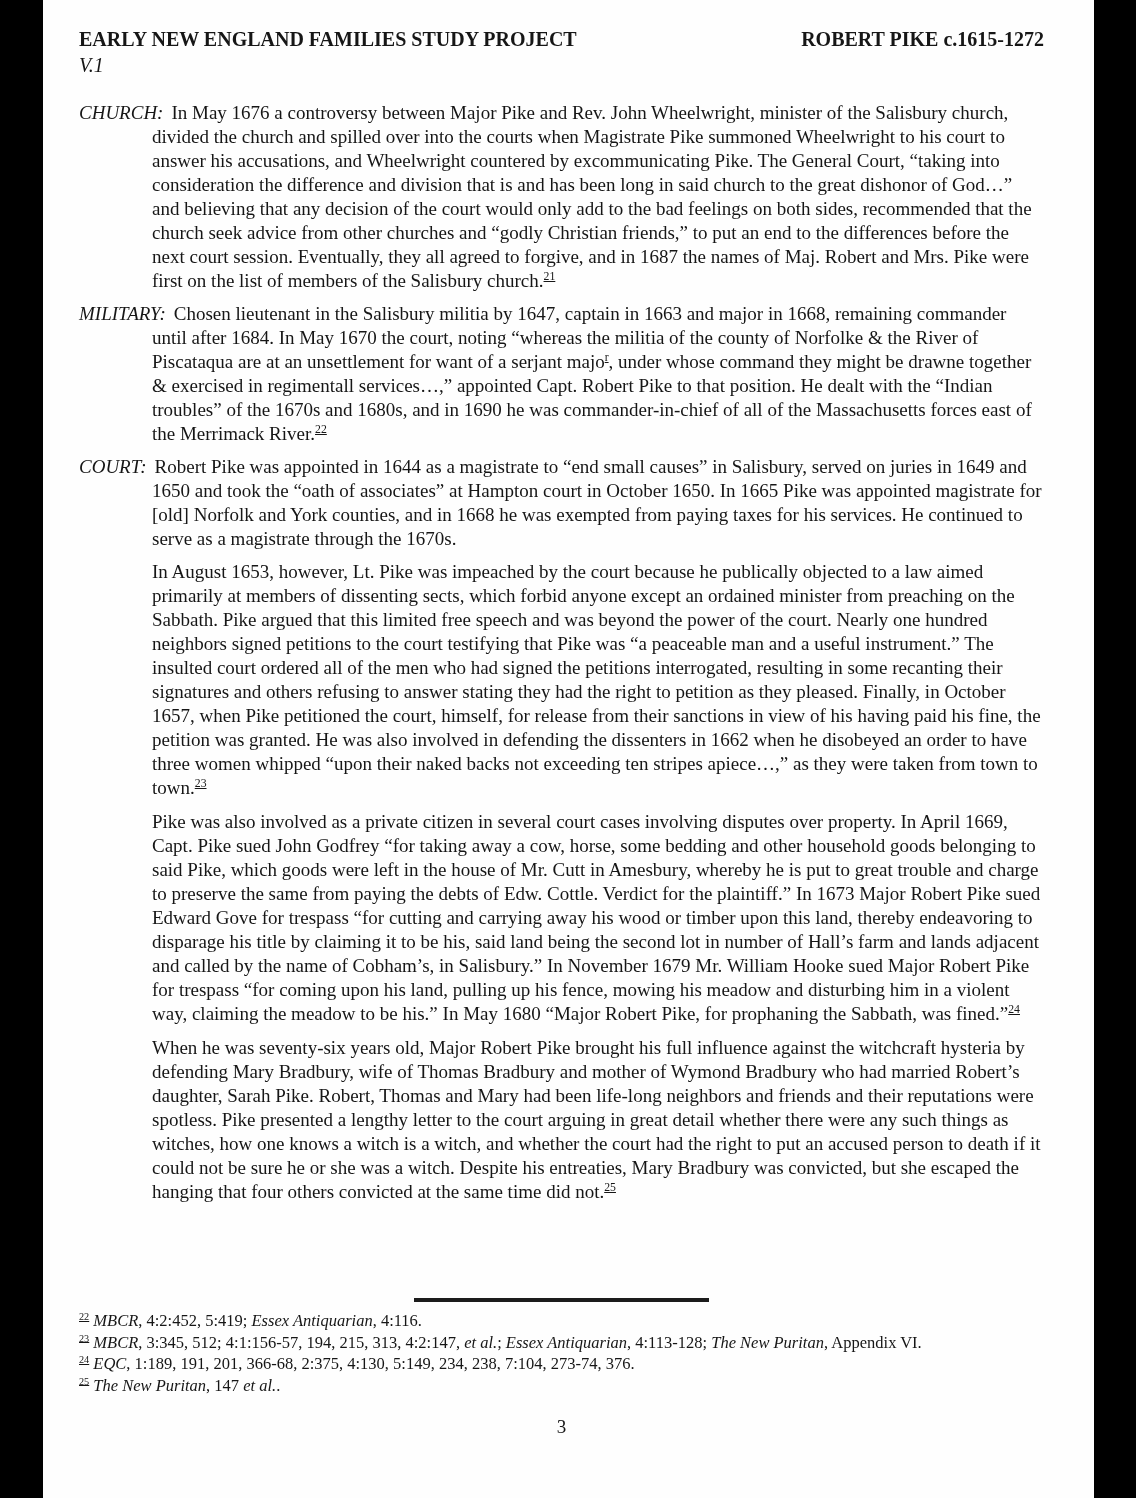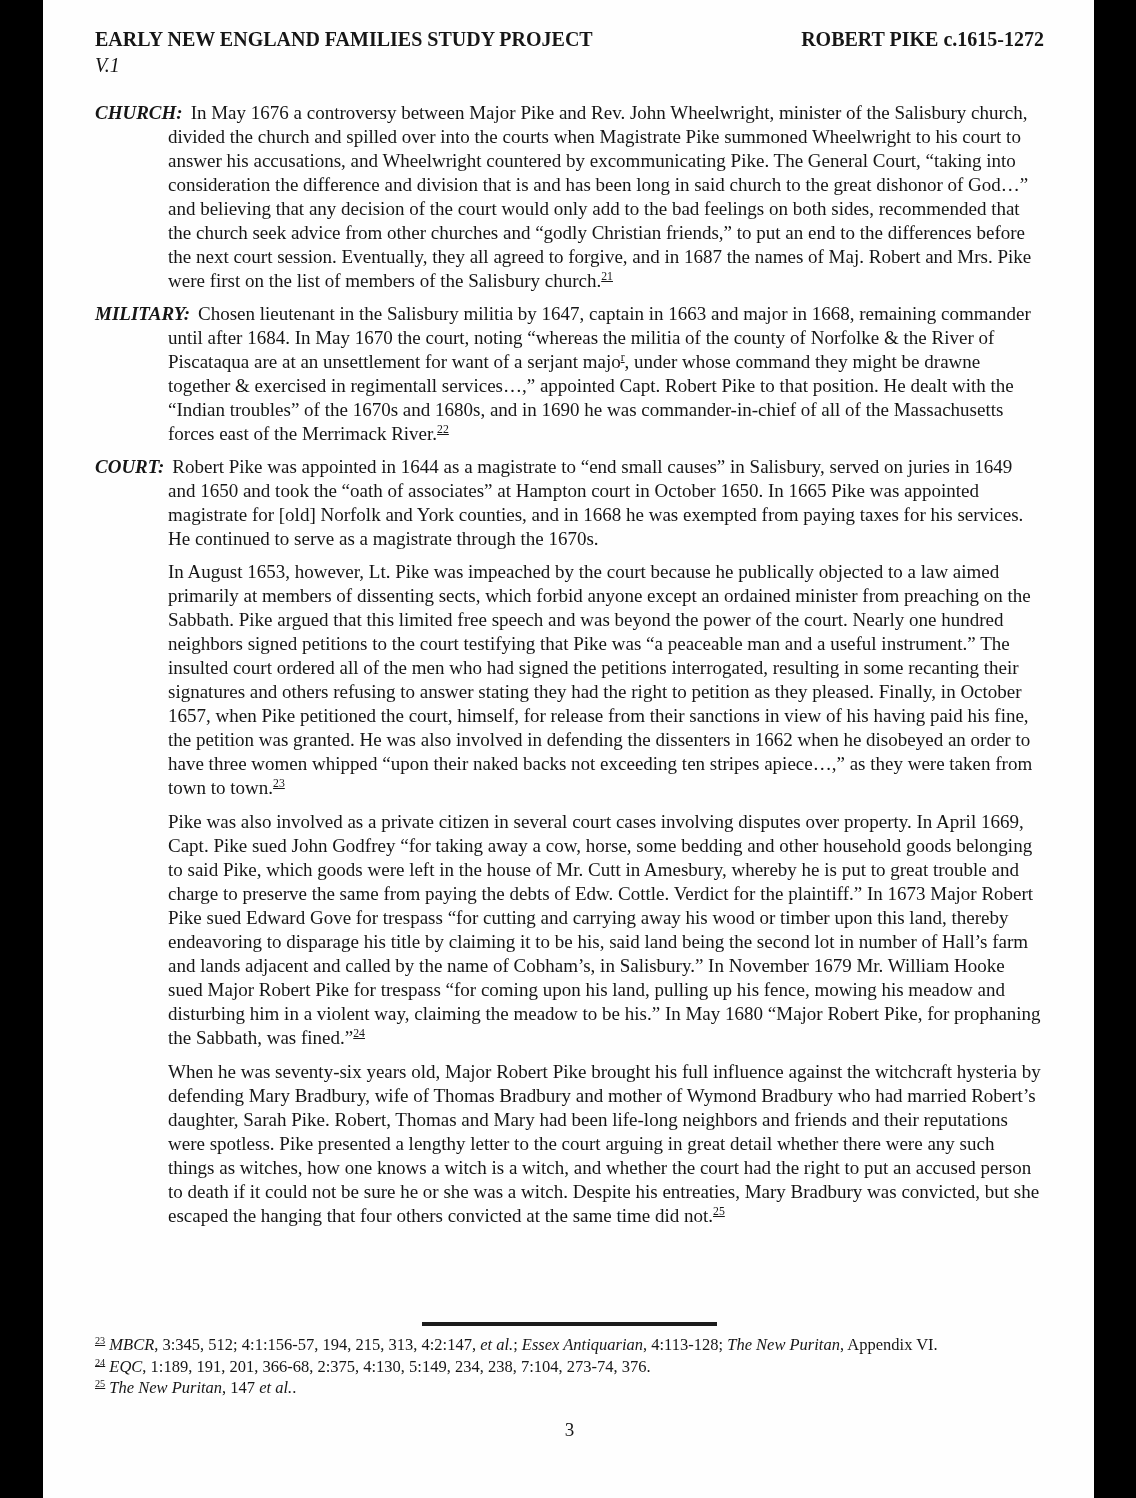--- a/index.html
+++ b/index.html
@@ -2,28 +2,28 @@
 <html><head>
 <meta charset="utf-8">
 <style>
   html,body{margin:0;padding:0;}
   body{width:1136px;height:1498px;background:#000;font-family:"Liberation Serif","DejaVu Serif",serif;}
   .page{position:relative;width:1136px;height:1498px;overflow:hidden;background:#fff;}
   .edge{position:absolute;top:0;bottom:0;background:#000;}
   .edge-left{left:0;width:43px;}
   .edge-right{right:0;width:42px;}
   .content{position:absolute;left:43px;right:42px;top:0;bottom:0;background:#fefefe;color:#161616;
-           padding:27px 50px 0 52px;box-sizing:border-box;}
+           padding:27px 50px 0 36px;box-sizing:border-box;}
   .header-row{display:flex;justify-content:space-between;align-items:baseline;
               font-weight:bold;font-size:20px;line-height:24px;}
   .h-sub{font-size:20px;line-height:24px;margin-top:2px;font-style:italic;}
   .body-sections{margin-top:24px;font-size:19px;line-height:24px;}
   .para{margin:0 0 9px 0;padding-left:73px;text-indent:-73px;}
   .para.cont{margin-left:73px;padding-left:0;text-indent:0;margin-bottom:10px;}
-  .sec-label{font-weight:bold;font-style:italic;margin-right:8px;}
+  .sec-label{font-weight:normal;font-style:italic;margin-right:8px;}
   sup{font-size:0.62em;line-height:0;vertical-align:super;text-decoration:underline;}
   .fnrule{margin-top:94px;width:295px;border:0;border-top:4px solid #1c1c1c;height:0;}
   .footnotes{margin-top:7px;font-size:16.5px;line-height:21.5px;}
   .footnote{margin:0;}
   .pagenum{margin-top:20px;text-align:center;font-size:19px;}
 </style>
 </head>
 <body>
 
 <div class="page">
@@ -44,20 +44,21 @@
         <p class="para"><span class="sec-label">MILITARY:</span><span>Chosen lieutenant in the Salisbury militia by 1647, captain in 1663 and major in 1668, remaining commander until after 1684. In May 1670 the court, noting “whereas the militia of the county of Norfolke &amp; the River of Piscataqua are at an unsettlement for want of a serjant majo</span><sup>r</sup><span>, under whose command they might be drawne together &amp; exercised in regimentall services…,” appointed Capt. Robert Pike to that position. He dealt with the “Indian troubles” of the 1670s and 1680s, and in 1690 he was commander-in-chief of all of the Massachusetts forces east of the Merrimack River.</span><sup>22</sup></p>
         <p class="para"><span class="sec-label">COURT:</span><span>Robert Pike was appointed in 1644 as a magistrate to “end small causes” in Salisbury, served on juries in 1649 and 1650 and took the “oath of associates” at Hampton court in October 1650. In 1665 Pike was appointed magistrate for [old] Norfolk and York counties, and in 1668 he was exempted from paying taxes for his services. He continued to serve as a magistrate through the 1670s.</span></p>
         <p class="para cont"><span>In August 1653, however, Lt. Pike was impeached by the court because he publically objected to a law aimed primarily at members of dissenting sects, which forbid anyone except an ordained minister from preaching on the Sabbath. Pike argued that this limited free speech and was beyond the power of the court. Nearly one hundred neighbors signed petitions to the court testifying that Pike was “a peaceable man and a useful instrument.” The insulted court ordered all of the men who had signed the petitions interrogated, resulting in some recanting their signatures and others refusing to answer stating they had the right to petition as they pleased. Finally, in October 1657, when Pike petitioned the court, himself, for release from their sanctions in view of his having paid his fine, the petition was granted. He was also involved in defending the dissenters in 1662 when he disobeyed an order to have three women whipped “upon their naked backs not exceeding ten stripes apiece…,” as they were taken from town to town.</span><sup>23</sup></p>
         <p class="para cont"><span>Pike was also involved as a private citizen in several court cases involving disputes over property. In April 1669, Capt. Pike sued John Godfrey “for taking away a cow, horse, some bedding and other household goods belonging to said Pike, which goods were left in the house of Mr. Cutt in Amesbury, whereby he is put to great trouble and charge to preserve the same from paying the debts of Edw. Cottle. Verdict for the plaintiff.” In 1673 Major Robert Pike sued Edward Gove for trespass “for cutting and carrying away his wood or timber upon this land, thereby endeavoring to disparage his title by claiming it to be his, said land being the second lot in number of Hall’s farm and lands adjacent and called by the name of Cobham’s, in Salisbury.” In November 1679 Mr. William Hooke sued Major Robert Pike for trespass “for coming upon his land, pulling up his fence, mowing his meadow and disturbing him in a violent way, claiming the meadow to be his.” In May 1680 “Major Robert Pike, for prophaning the Sabbath, was fined.”</span><sup>24</sup></p>
         <p class="para cont"><span>When he was seventy-six years old, Major Robert Pike brought his full influence against the witchcraft hysteria by defending Mary Bradbury, wife of Thomas Bradbury and mother of Wymond Bradbury who had married Robert’s daughter, Sarah Pike. Robert, Thomas and Mary had been life-long neighbors and friends and their reputations were spotless. Pike presented a lengthy letter to the court arguing in great detail whether there were any such things as witches, how one knows a witch is a witch, and whether the court had the right to put an accused person to death if it could not be sure he or she was a witch. Despite his entreaties, Mary Bradbury was convicted, but she escaped the hanging that four others convicted at the same time did not.</span><sup>25</sup></p>
       </div>
 
     <hr class="fnrule">
 
     <div class="footnotes" id="footnotes">
+        <p class="footnote"><sup>22</sup><span> </span><i>MBCR</i><span>, 4:2:452, 5:419; </span><i>Essex Antiquarian</i><span>, 4:116.</span></p>
         <p class="footnote"><sup>23</sup><span> </span><i>MBCR</i><span>, 3:345, 512; 4:1:156-57, 194, 215, 313, 4:2:147, </span><i>et al.</i><span>; </span><i>Essex Antiquarian</i><span>, 4:113-128; </span><i>The New Puritan</i><span>, Appendix VI.</span></p>
         <p class="footnote"><sup>24</sup><span> </span><i>EQC</i><span>, 1:189, 191, 201, 366-68, 2:375, 4:130, 5:149, 234, 238, 7:104, 273-74, 376.</span></p>
         <p class="footnote"><sup>25</sup><span> </span><i>The New Puritan</i><span>, 147 </span><i>et al.</i><span>.</span></p>
       </div>
 
     <div class="pagenum">3</div>
   </div>
 </div>
 
 </body></html>

